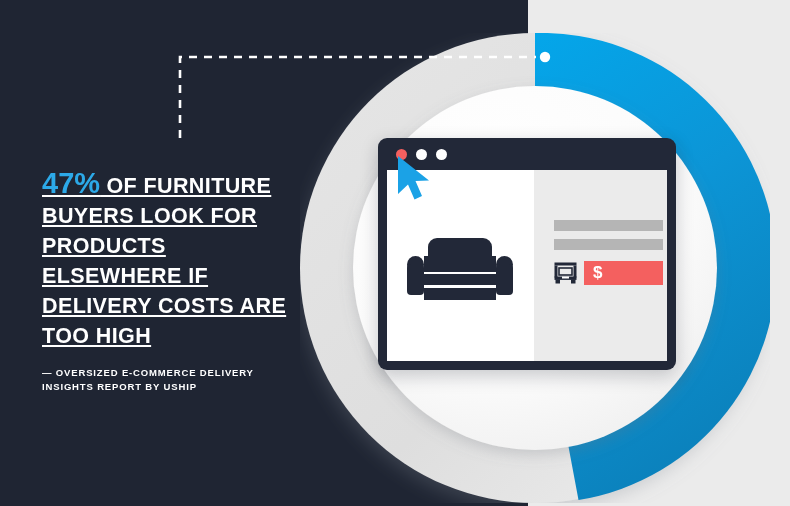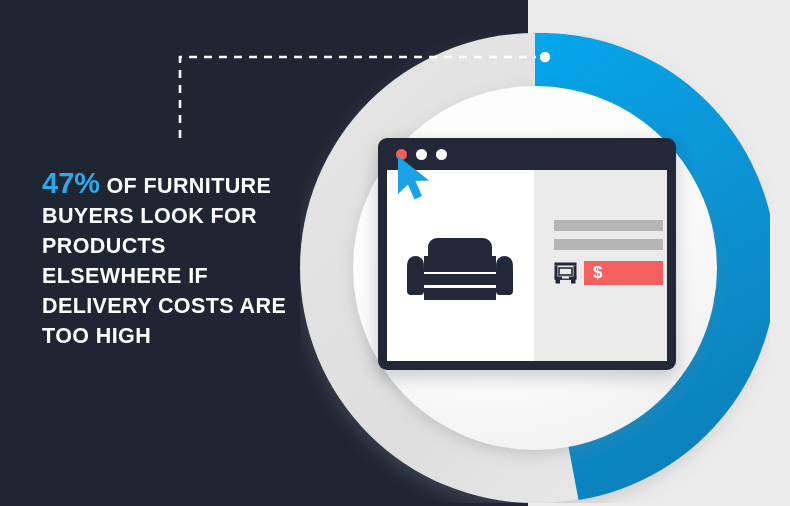--- a/index.html
+++ b/index.html
@@ -34,20 +34,21 @@
     width:260px;
     z-index:30;
   }
   .headline {
     font-size:21.5px;
     line-height:30px;
     font-weight:bold;
     letter-spacing:0.4px;
     color:#ffffff;
     text-transform:uppercase;
+    text-decoration:underline;
   }
   .headline .pct {
     color:#2ca9e8;
     font-size:29px;
     letter-spacing:0px;
     vertical-align:baseline;
   }
   .attribution {
     position:absolute;
     left:42px; top:366px;
@@ -263,14 +264,15 @@
       <path d="M 3 2 L 3 40 L 13 30.5 L 19.5 45.5 L 27 42 L 20.5 27 L 34 26.5 Z" fill="#1ba2e6"></path>
     </svg>
   </div>
 
   <div class="copy">
     <div class="headline">
       <span class="pct">47%</span><span> of furniture buyers look for products elsewhere if delivery costs are too high</span>
     </div>
   </div>
 
+  <div class="attribution">— Oversized E-Commerce Delivery Insights Report by uShip</div>
 
 </div>
 
 </body></html>

